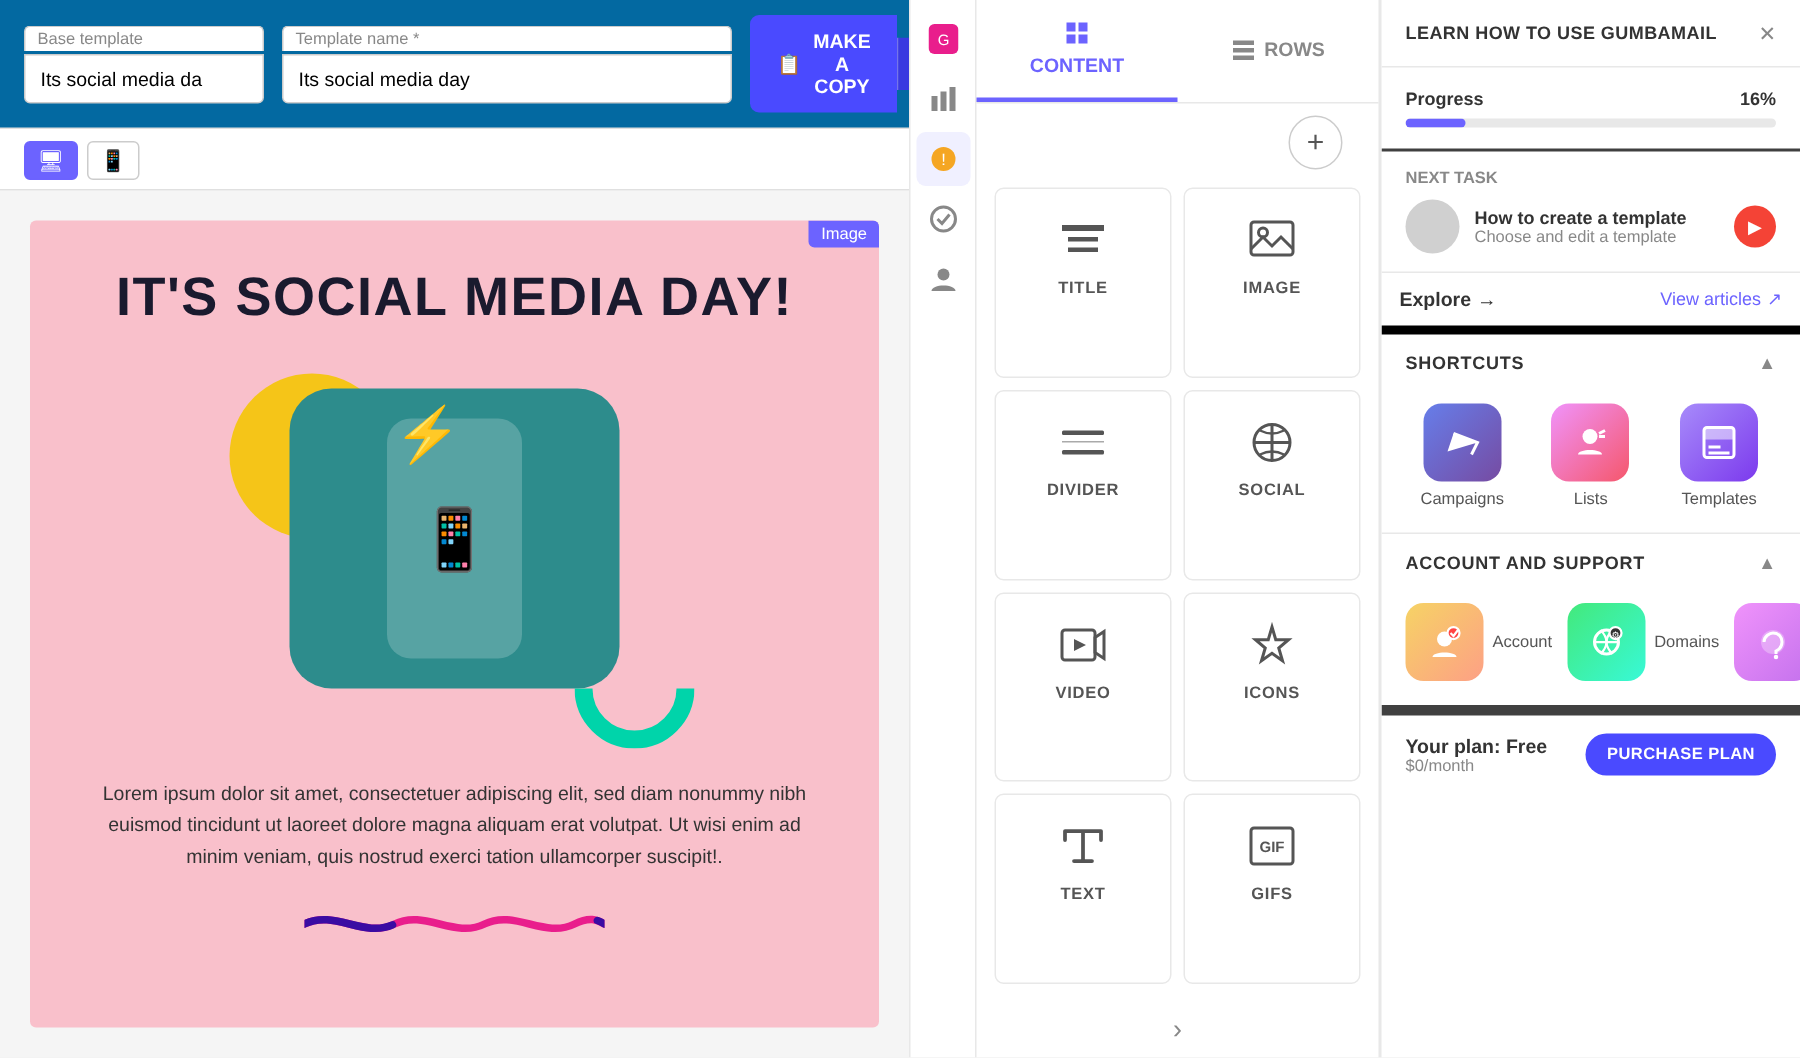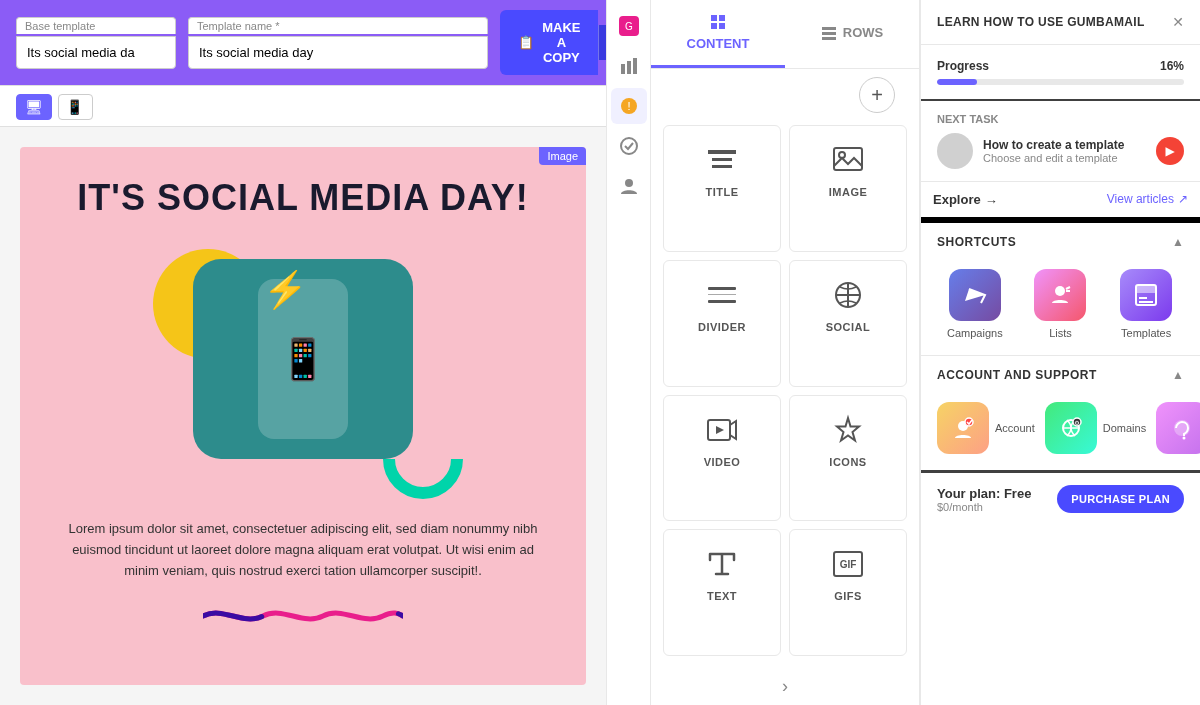--- a/index.html
+++ b/index.html
@@ -11,21 +11,21 @@
       display: flex;
       flex-direction: column;
       background: #f5f5f5;
       min-width: 0;
     }
 
     .top-bar {
       display: flex;
       align-items: center;
       padding: 10px 16px;
-      background: #8b5cf6;
+      background: #0369a1;
       border-bottom: 1px solid #e0e0e0;
       gap: 12px;
     }
 
     .input-group {
       display: flex;
       flex-direction: column;
       gap: 2px;
     }
 
@@ -471,21 +471,21 @@
     .shortcut-icon.coral { background: linear-gradient(135deg, #f093fb 0%, #f5576c 100%); }
     .shortcut-icon.violet { background: linear-gradient(135deg, #a78bfa 0%, #7c3aed 100%); }
 
     .shortcut-label {
       font-size: 11px;
       color: #555;
       text-align: center;
     }
 
     .account-support-section {
-      border-bottom: 3px solid #404040;
+      border-bottom: 7px solid #404040;
     }
 
     .account-grid {
       display: grid;
       grid-template-columns: repeat(3, 1fr);
       gap: 10px;
       padding: 8px 16px 16px;
     }
 
     .account-item {

